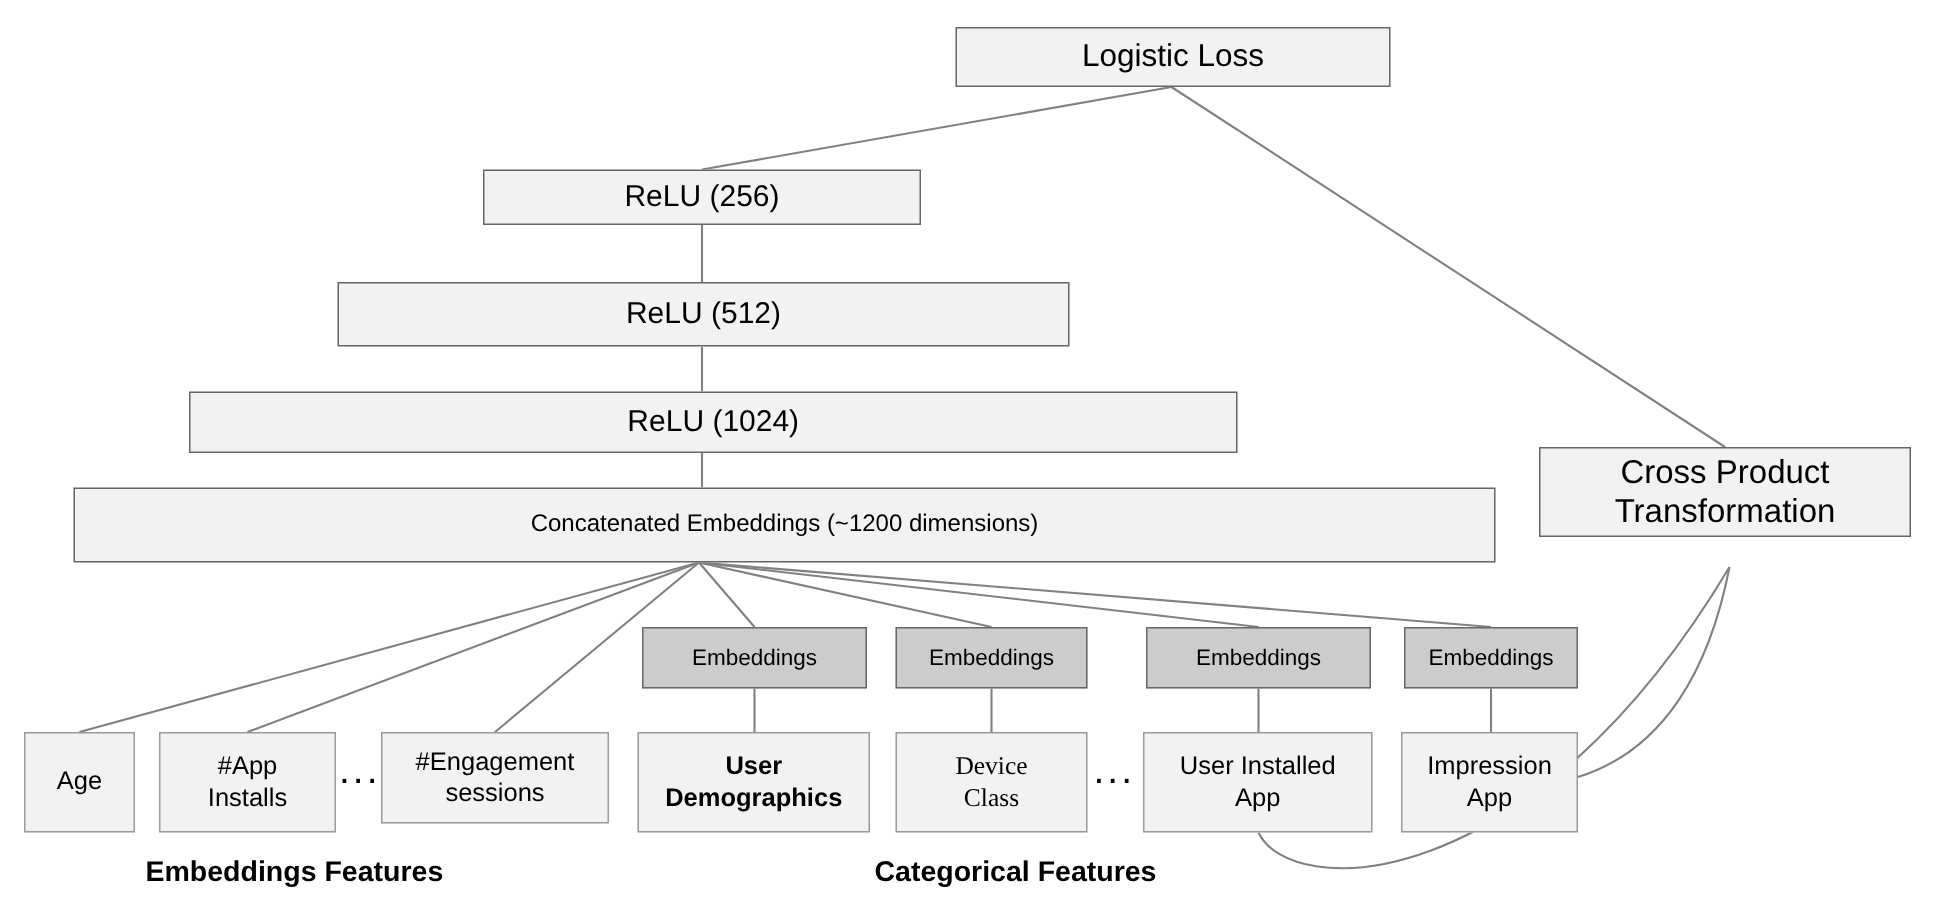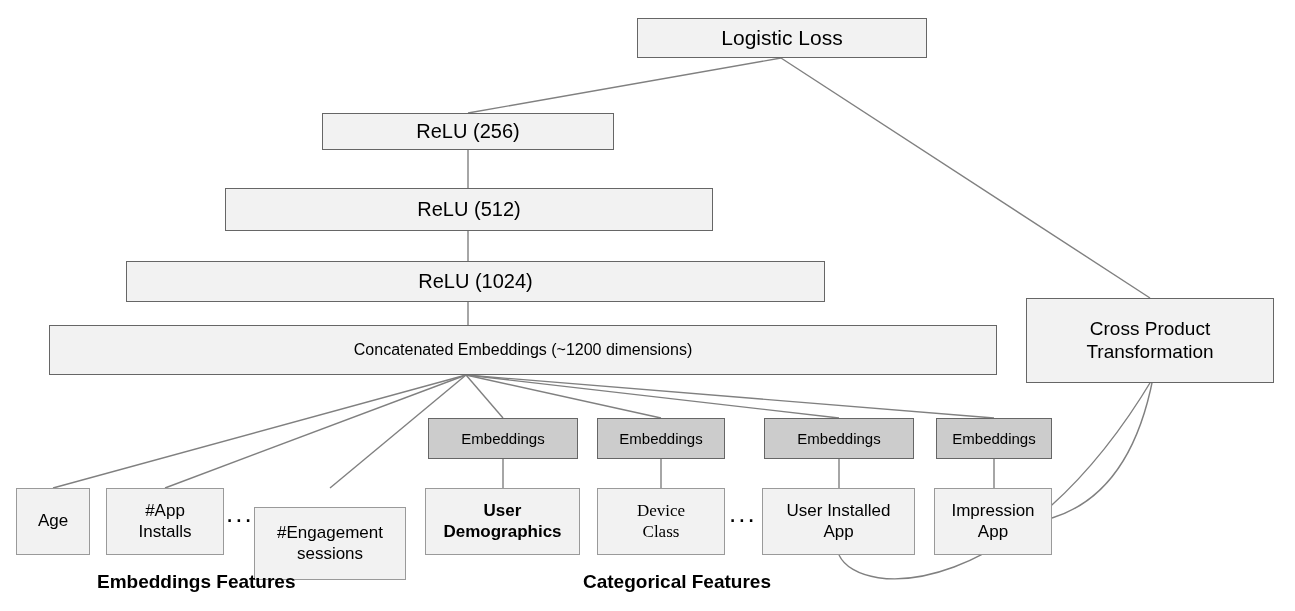--- a/index.html
+++ b/index.html
@@ -98,32 +98,32 @@
   <div class="node strong-border" style="left:637px; top:18px; width:290px; height:40px; font-size:21px;">Logistic Loss</div>
 
   <div class="node strong-border" style="left:322px; top:113px; width:292px; height:37px; font-size:20px;">ReLU (256)</div>
 
   <div class="node strong-border" style="left:225px; top:188px; width:488px; height:43px; font-size:20px;">ReLU (512)</div>
 
   <div class="node strong-border" style="left:126px; top:261px; width:699px; height:41px; font-size:20px;">ReLU (1024)</div>
 
   <div class="node strong-border" style="left:49px; top:325px; width:948px; height:50px; font-size:16px;">Concatenated Embeddings (~1200 dimensions)</div>
 
-  <div class="node strong-border" style="left:1026px; top:298px; width:248px; height:85px; font-size:19px;">Cross Product
+  <div class="node strong-border" style="left:1026px; top:298px; width:248px; height:60px; font-size:22px;">Cross Product
 Transformation</div>
 
   <div class="node dark" style="left:428px; top:418px; width:150px; height:41px; font-size:15px;">Embeddings</div>
   <div class="node dark" style="left:597px; top:418px; width:128px; height:41px; font-size:15px;">Embeddings</div>
   <div class="node dark" style="left:764px; top:418px; width:150px; height:41px; font-size:15px;">Embeddings</div>
   <div class="node dark" style="left:936px; top:418px; width:116px; height:41px; font-size:15px;">Embeddings</div>
 
   <div class="node" style="left:16px; top:488px; width:74px; height:67px; font-size:17px;">Age</div>
   <div class="node" style="left:106px; top:488px; width:118px; height:67px; font-size:17px;">#App
 Installs</div>
-  <div class="node" style="left:254px; top:488px; width:152px; height:73px; font-size:17px;margin-top:19px;">#Engagement
+  <div class="node" style="left:254px; top:488px; width:152px; height:61px; font-size:17px;">#Engagement
 sessions</div>
   <div class="node" style="left:425px; top:488px; width:155px; height:67px; font-size:17px;font-weight:bold;">User
 Demographics</div>
   <div class="node" style="left:597px; top:488px; width:128px; height:67px; font-size:17px;font-family:Liberation Serif, serif;">Device
 Class</div>
   <div class="node" style="left:762px; top:488px; width:153px; height:67px; font-size:17px;">User Installed
 App</div>
   <div class="node" style="left:934px; top:488px; width:118px; height:67px; font-size:17px;">Impression
 App</div>
 

